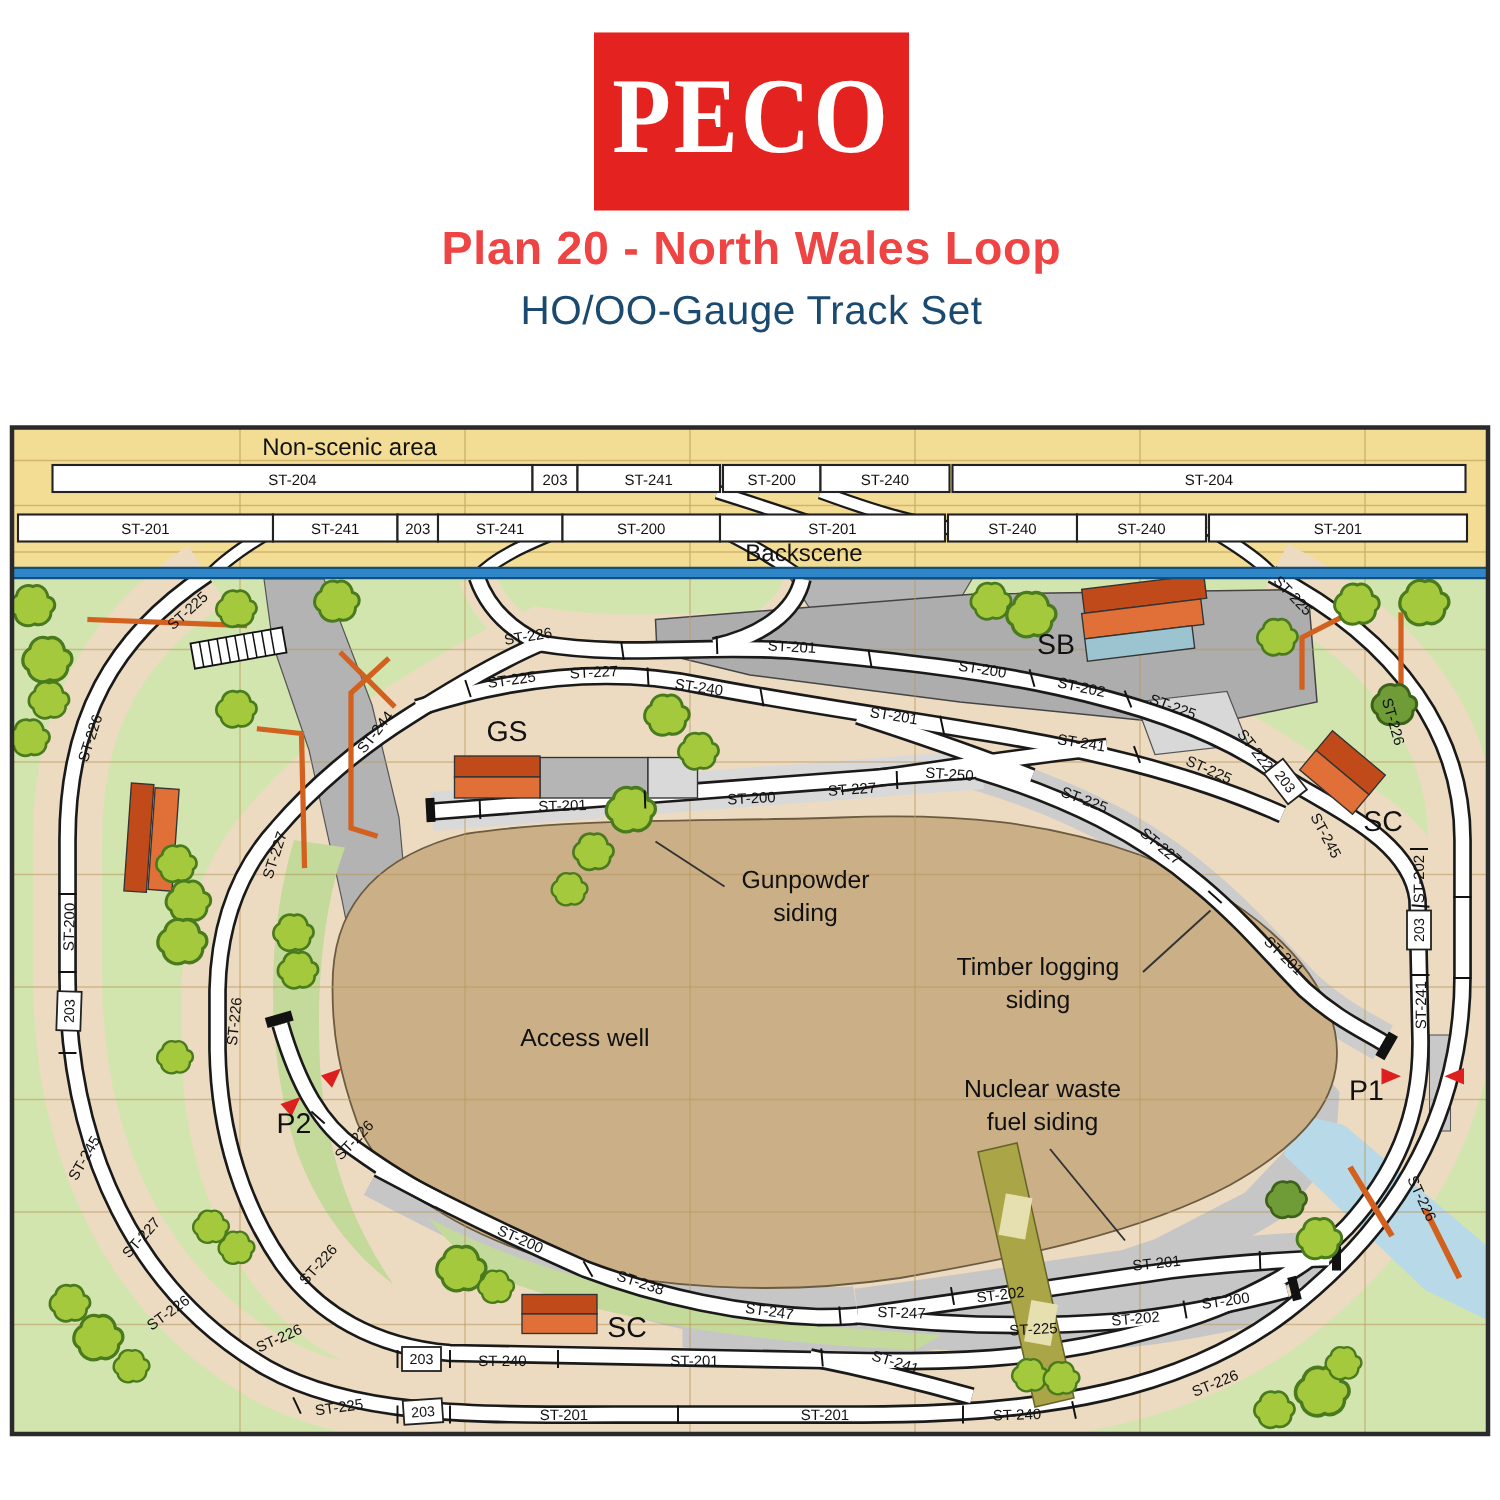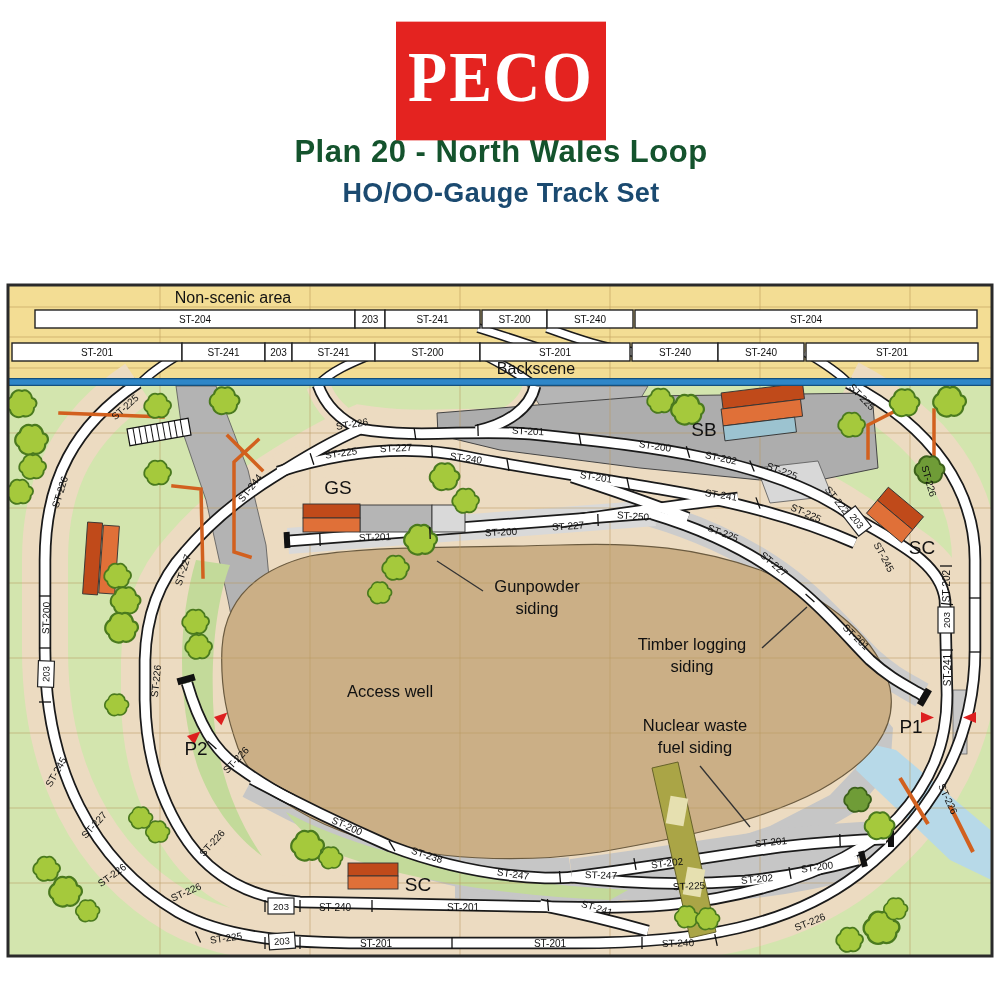--- a/index.html
+++ b/index.html
@@ -2,22 +2,22 @@
 <html><head>
 <meta charset="utf-8">
 <style>
   html,body{margin:0;padding:0;background:#fff;}
   #page{position:relative;width:1000px;height:1000px;background:#fff;overflow:hidden;
         font-family:"Liberation Sans",sans-serif;}
   #hdr{position:absolute;top:0;left:1px;width:1000px;text-align:center;z-index:2;}
   #logo{display:inline-block;margin-top:28px;width:210px;height:106px;background:#e42320;
         color:#fff;font-family:"Liberation Serif",serif;font-weight:bold;font-size:64px;
         line-height:100px;letter-spacing:2px;transform:scaleY(1.12);}
-  #title{font-size:31px;font-weight:bold;color:#14532d;letter-spacing:.5px;}
-  #subtitle{margin-top:8px;font-size:27px;font-weight:bold;color:#1b4a70;letter-spacing:.3px;}
+  #title{margin-top:14px;font-size:31px;font-weight:bold;color:#ef4444;letter-spacing:.5px;}
+  #subtitle{margin-top:8px;font-size:27px;font-weight:normal;color:#1b4a70;letter-spacing:.3px;}
   svg{position:absolute;top:0;left:0;z-index:1;}
   .trk-o{stroke:#1a1a1a;stroke-width:12.5;fill:none}
   .trk-i{stroke:#ffffff;stroke-width:9;fill:none}
   .ctk-o{stroke:#1a1a1a;stroke-width:10;fill:none}
   .ctk-i{stroke:#ffffff;stroke-width:7;fill:none}
   .bed46{stroke:#ecdbc1;stroke-width:46;fill:none}
   .bed36{stroke:#ecdbc1;stroke-width:36;fill:none}
   .bed30{stroke:#ecdbc1;stroke-width:30;fill:none}
   .bed24{stroke:#ecdbc1;stroke-width:24;fill:none}
   .tree{fill:#a5c93c;stroke:#4a7a1e;stroke-width:2}

